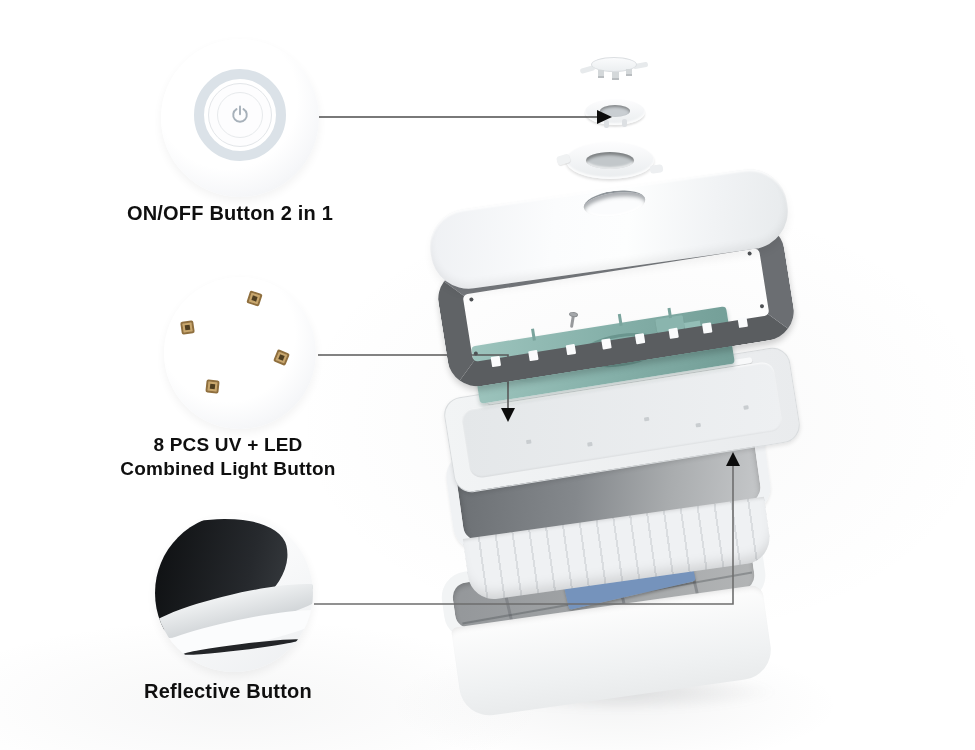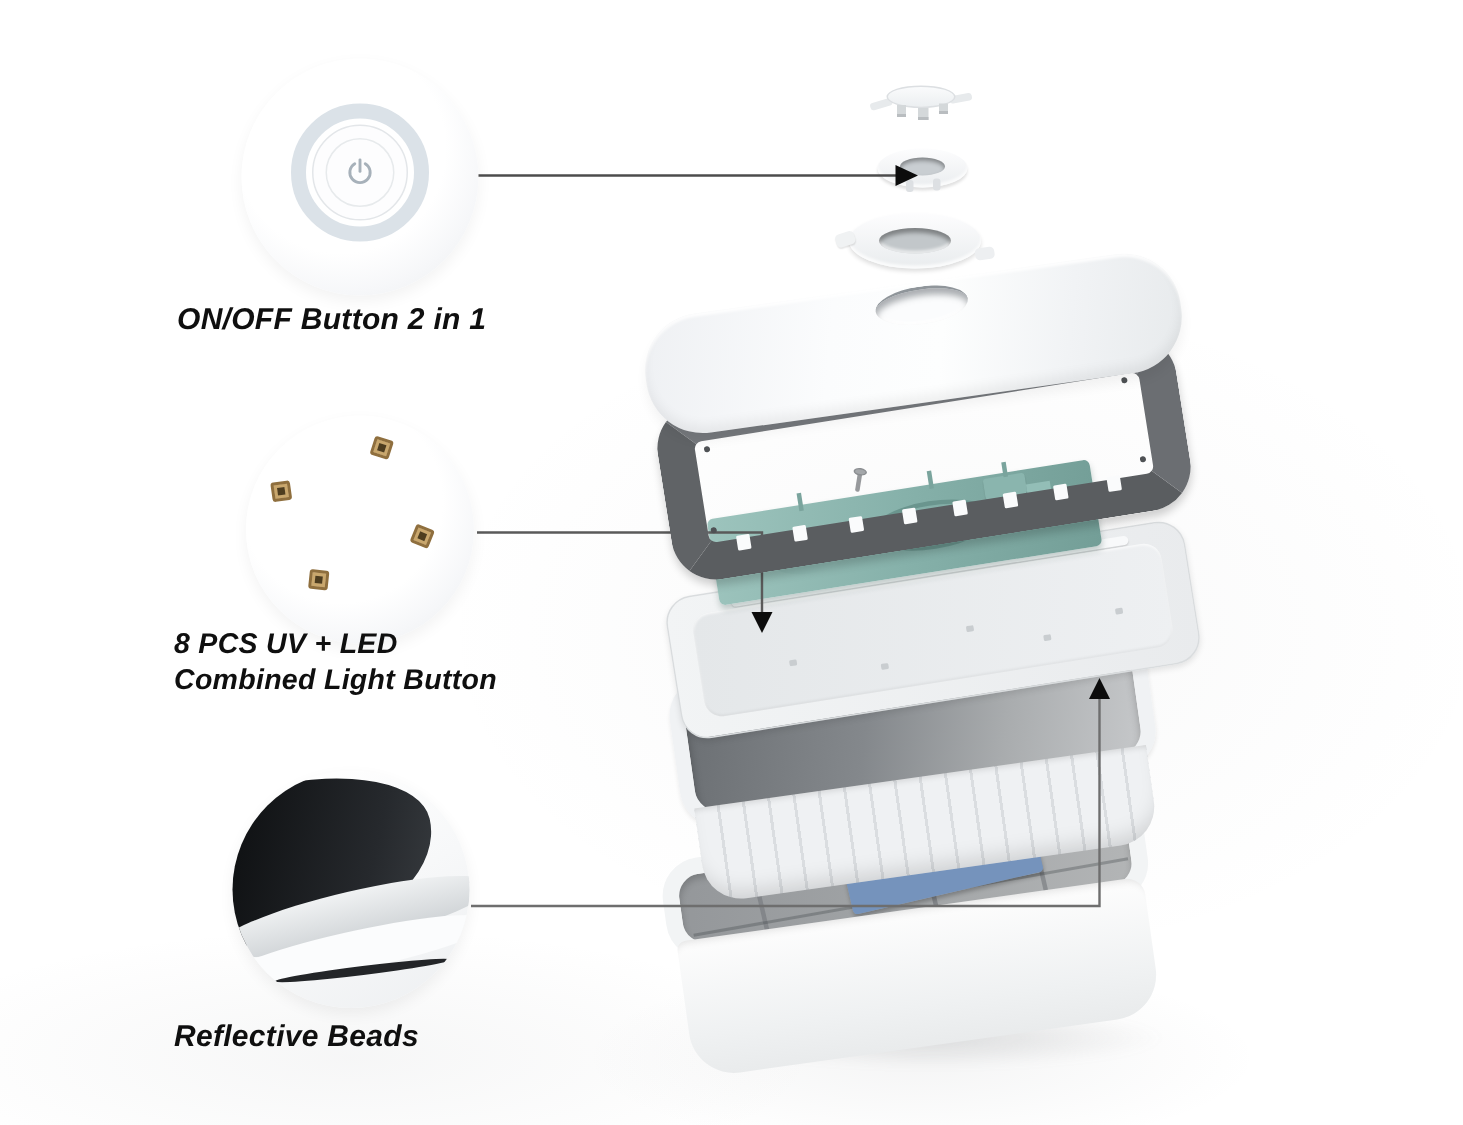--- a/index.html
+++ b/index.html
@@ -160,24 +160,24 @@
     background: linear-gradient(115deg,#101214 20%,#26292d 70%,#3a3e42);
     border-radius: 18% 82% 74% 26% / 32% 55% 72% 45%; transform:rotate(-13deg); }
   .g-band { position:absolute; left:-14px; top:80px; width:190px; height:34px;
     background: linear-gradient(180deg,#f0f2f3,#ced2d5); border-radius:50%; transform:rotate(-13deg); }
   .g-white { position:absolute; left:-8px; top:106px; width:185px; height:26px;
     background:#fbfcfd; border-radius:50%; transform:rotate(-12deg); }
   .g-streak { position:absolute; left:28px; top:130px; width:118px; height:6px;
     background:#232528; border-radius:50%; transform:rotate(-7deg); }
 
   
-  .label { position:absolute; width:224px; font-weight:700;
-    color:#0f0f0f; letter-spacing:.2px;font-style:italic; }
+  .label { position:absolute; width:224px; text-align:center; font-weight:700;
+    color:#0f0f0f; letter-spacing:.2px; }
   .label-power { left:118px; top:202px; font-size:20px; }
-  .label-uv { left:116px; top:418px; font-size:19px; line-height:1.26; }
+  .label-uv { left:116px; top:433px; font-size:19px; line-height:1.26; }
   .label-glass { left:116px; top:680px; font-size:20px; }
 </style>
 </head>
 <body>
 
 <div id="canvas">
 
   <div class="abs bg-wash"></div>
 
   <div class="abs base-shadow"></div>
@@ -301,21 +301,21 @@
     <div class="g-band"></div>
     <div class="g-white"></div>
     <div class="g-streak"></div>
   </div>
 
   <div class="label label-power">ON/OFF Button 2 in 1</div>
   <div class="label label-uv">
     <div>8 PCS UV + LED</div>
     <div>Combined Light Button</div>
   </div>
-  <div class="label label-glass">Reflective Beads</div>
+  <div class="label label-glass">Reflective Button</div>
 
   <svg class="overlay">
     <path d="M319 117 L598 117" fill="none" stroke="#4c4c4c" stroke-width="1.6"></path>
     <polygon points="612,117 597,110 597,124" fill="#0c0c0c"></polygon>
     <path d="M314 604 L733 604 L733 465" fill="none" stroke="#6e6e6e" stroke-width="1.6"></path>
     <polygon points="733,452 726,466 740,466" fill="#0c0c0c"></polygon>
   </svg>
 
 </div>
 

